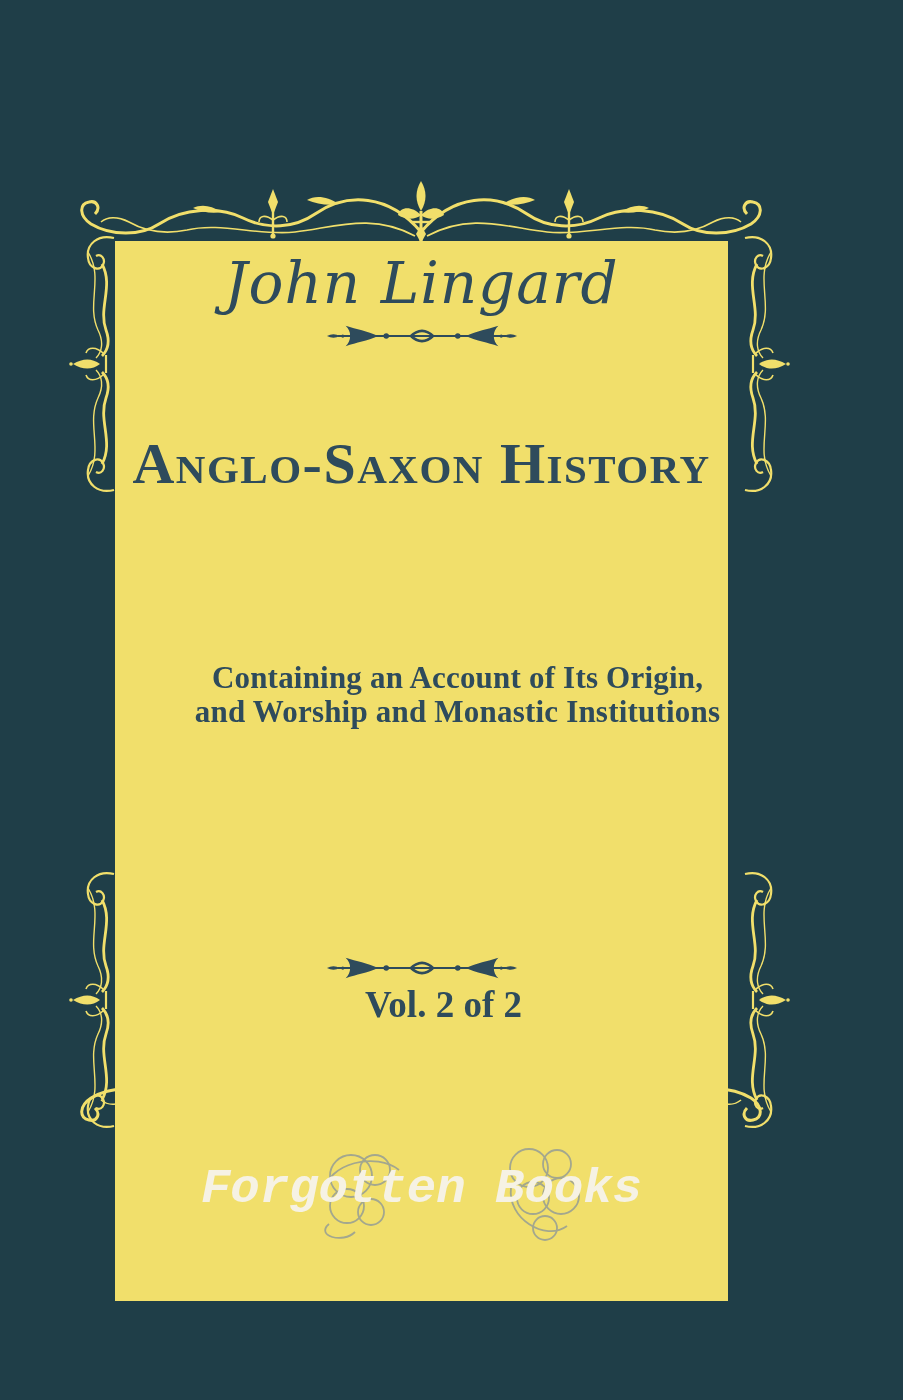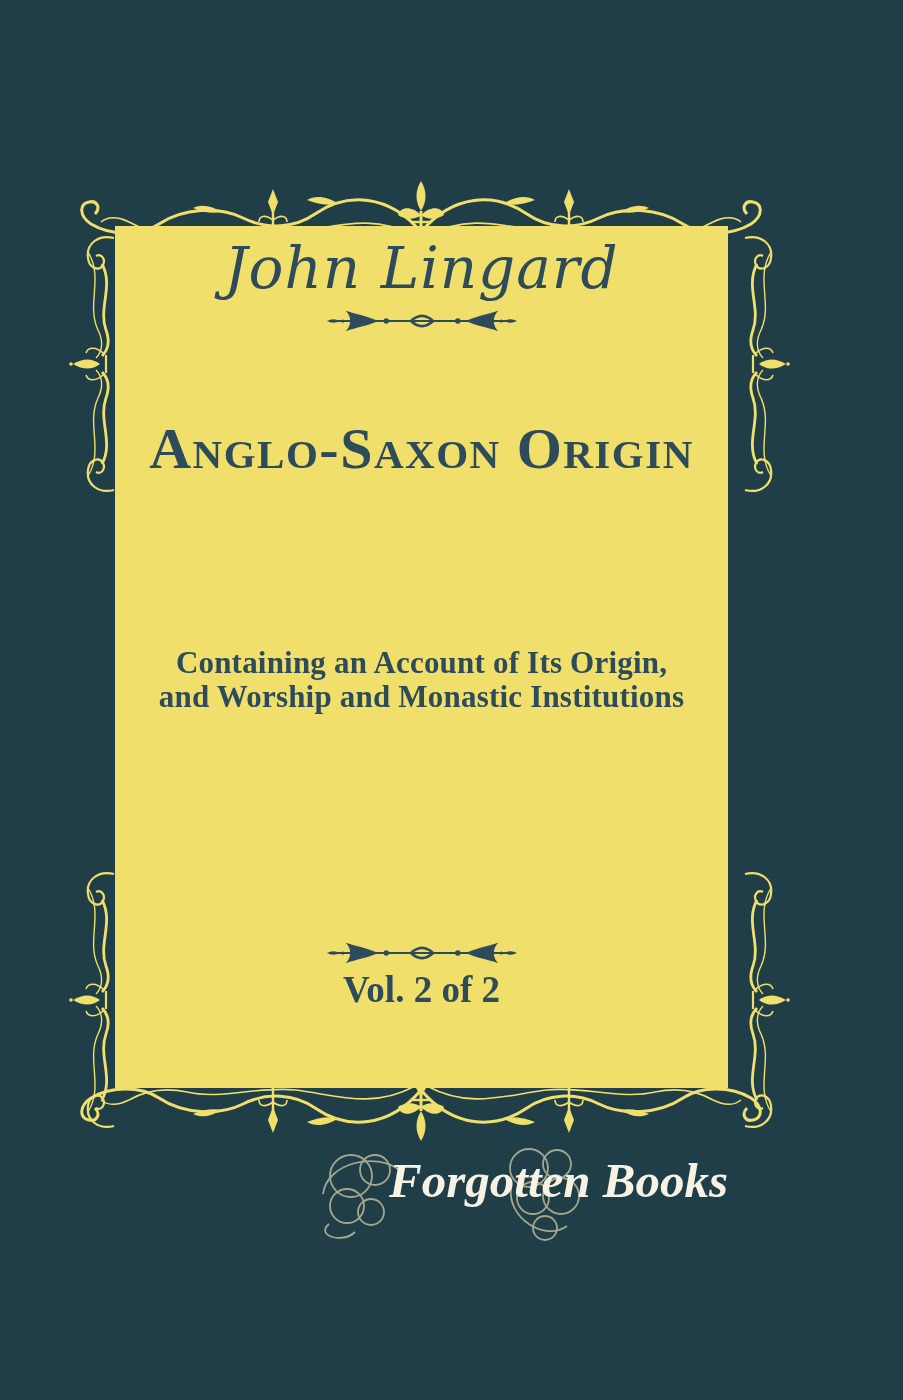--- a/index.html
+++ b/index.html
@@ -6,21 +6,21 @@
     --background:#1f3e48;
     --panel:#f1df6b;
     --ink:#2e4b5c;
     --logo-text:#f6f2e4;
     --logo-flourish:#a3a78e;
   }
   html,body{margin:0;padding:0;}
   body{width:903px;height:1400px;background:var(--background);font-family:"Liberation Serif",serif;}
   .cover{position:relative;width:903px;height:1400px;background:var(--background);overflow:hidden;}
 
-  .panel{position:absolute;left:115px;top:226px;width:613px;height:862px;background:var(--panel);}
+  .panel{position:absolute;left:115px;top:241px;width:613px;height:1060px;background:var(--panel);}
 
   .orn{position:absolute;pointer-events:none;}
   .orn-stroke{stroke:var(--panel);fill:none;}
   .orn-fill{fill:var(--panel);stroke:none;}
   .ink-stroke{stroke:var(--ink);fill:none;}
   .ink-fill{fill:var(--ink);stroke:none;}
 
   .top-border{left:71px;top:178px;width:700px;height:70px;}
   .bottom-border{left:71px;top:1074px;width:700px;height:70px;transform:scaleY(-1);}
   .side{width:60px;height:260px;}
@@ -30,27 +30,27 @@
   .side-rb{left:731px;top:870px;transform:scale(-1,-1);}
 
   .centered{position:absolute;left:0;width:100%;text-align:center;color:var(--ink);}
   .author{top:0;font-family:"DejaVu Serif",serif;font-style:italic;font-weight:500;
           font-size:58px;line-height:84px;letter-spacing:1px;}
   .divider{position:absolute;left:calc(50% - 114px);width:228px;height:26px;}
   .divider-1{top:82px;}
   .divider-2{top:714px;}
   .title-block{top:188px;font-weight:bold;font-variant:small-caps;font-size:58px;
                line-height:70px;letter-spacing:1.5px;}
-  .subtitle-block{top:420px;font-weight:bold;font-size:31px;line-height:34px;letter-spacing:.2px;}
-  .volume{top:742px;font-weight:bold;font-size:37px;line-height:44px;}
+  .subtitle-block{top:420px;font-weight:bold;font-size:31px;line-height:34px;letter-spacing:.2px;margin-left:36px;}
+  .volume{top:742px;font-weight:bold;font-size:37px;line-height:44px;margin-left:22px;}
 
   .brand-wrap{position:absolute;left:115px;top:1138px;width:613px;height:112px;}
   .brand-flourish{position:absolute;left:0;top:0;width:613px;height:112px;}
-  .brand{position:absolute;left:0;top:0;width:100%;text-align:right;
-         font-family:Liberation Serif, serif;font-style:italic;font-weight:bold;
+  .brand{position:absolute;left:0;top:8px;width:100%;text-align:center;
+         font-family:Liberation Mono, monospace;font-style:italic;font-weight:bold;
          font-size:49px;line-height:86px;color:var(--logo-text);letter-spacing:0px;}
 </style>
 </head>
 <body>
 
 <svg width="0" height="0" style="position:absolute" aria-hidden="true">
   <defs>
 
     <symbol id="divider-sym" viewBox="0 0 240 32">
       <line class="ink-stroke" x1="16" y1="16" x2="224" y2="16" stroke-width="2.6"></line>
@@ -126,21 +126,21 @@
 
   <div class="panel">
 
     <div class="centered author">John Lingard</div>
 
     <svg class="divider divider-1" viewBox="0 0 240 32">
       <use href="#divider-sym"></use>
     </svg>
 
     <div class="centered title-block">
-      <div>Anglo-Saxon Origin</div>
+      <div>Anglo-Saxon History</div>
     </div>
 
     <div class="centered subtitle-block">
       <div>Containing an Account of Its Origin,</div>
       <div>and Worship and Monastic Institutions</div>
     </div>
 
     <svg class="divider divider-2" viewBox="0 0 240 32">
       <use href="#divider-sym"></use>
     </svg>

